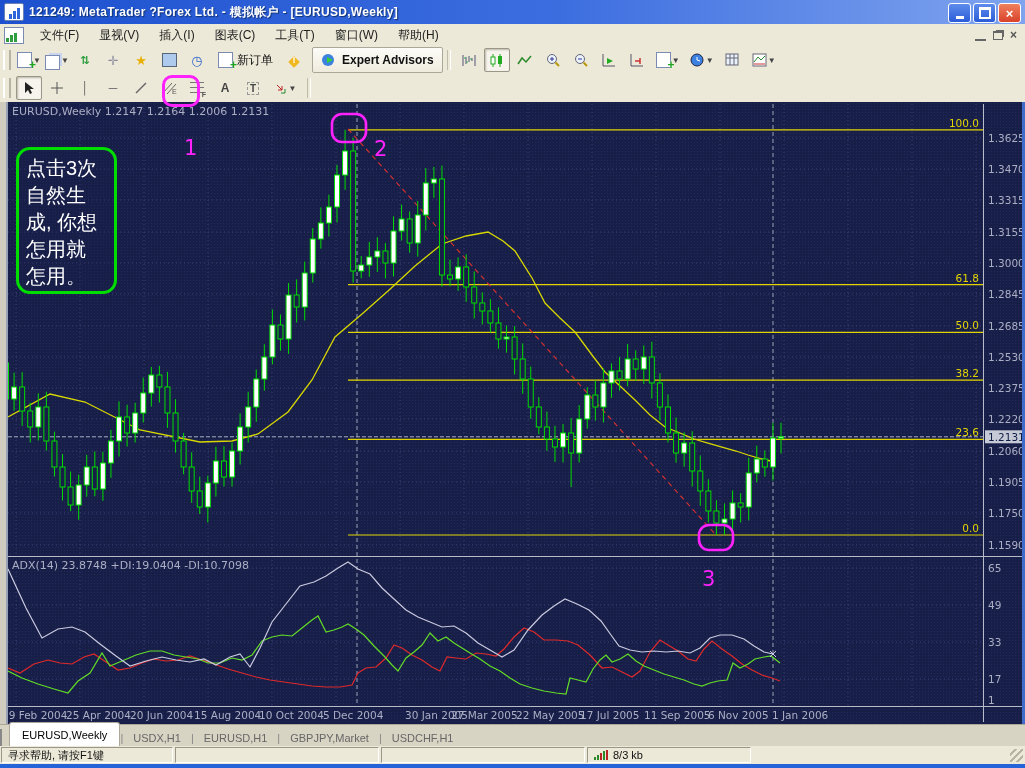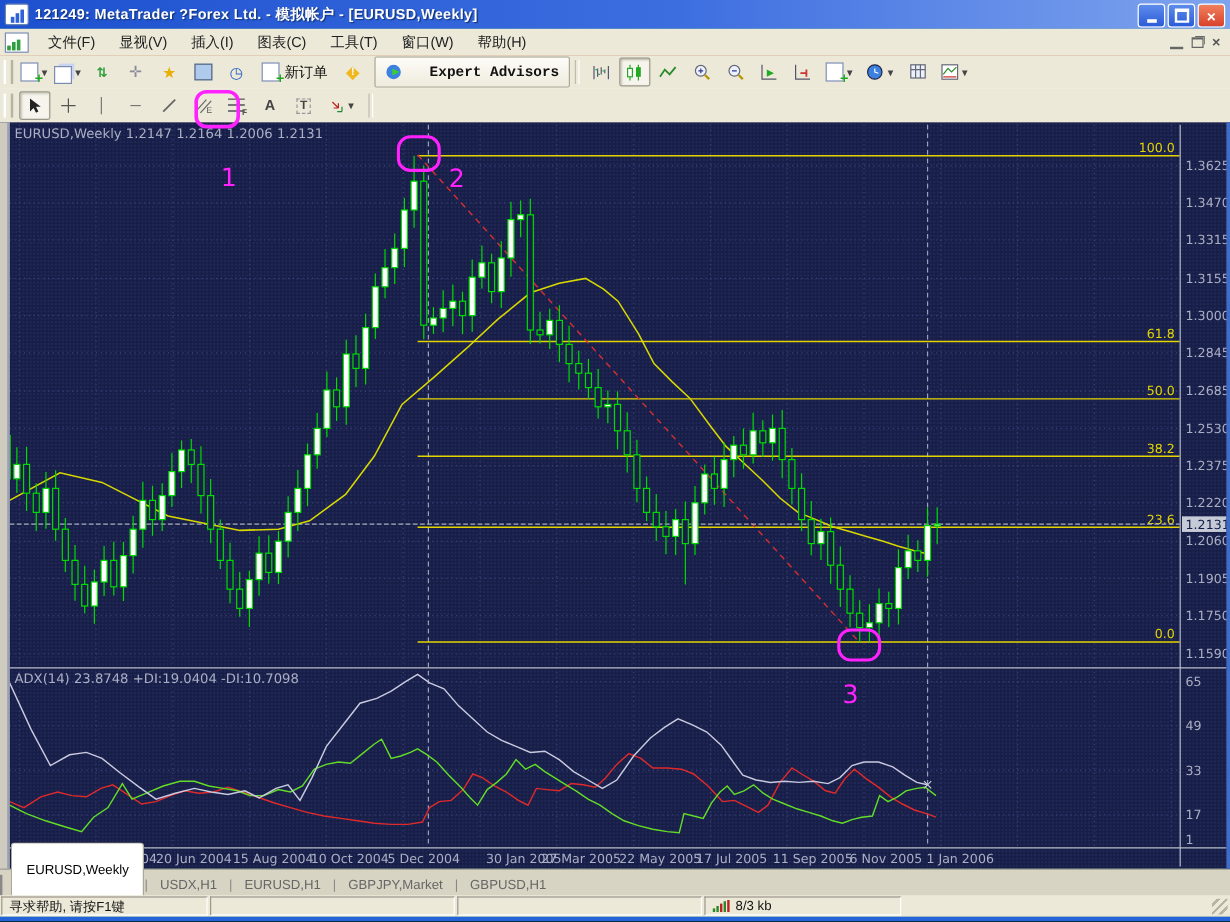--- a/index.html
+++ b/index.html
@@ -1,18 +1,18 @@
 <!DOCTYPE html>
 <html><head>
 <meta charset="utf-8">
 <style>
   html,body{margin:0;padding:0;background:#000;}
   #win{position:relative;width:1025px;height:768px;overflow:hidden;
        font-family:"Liberation Sans","DejaVu Sans",sans-serif;
-       background:#0f766e;user-select:none;}
+       background:#be185d;user-select:none;}
   
   .titlebar{position:absolute;left:0;top:0;width:1025px;height:24px;
     background:linear-gradient(90deg,#1C50CE 0%,#3D6EE0 55%,#7FA4EE 100%);
     display:flex;align-items:center;color:#fff;}
   .title-icon{width:16px;height:14px;margin:0 5px 0 4px;background:#fff;border:1px solid #6A82B4;
     border-radius:2px;display:flex;align-items:flex-end;justify-content:center;gap:1px;padding:1px;}
   .title-icon i{display:block;width:3px;background:#2E62D8;}
   .title-text{font-size:12px;font-weight:bold;text-shadow:1px 1px 1px #10306E;letter-spacing:.3px;white-space:nowrap;}
   .winbtns{position:absolute;right:4px;top:3px;display:flex;gap:2px;}
   .wbtn{width:21px;height:18px;border-radius:3px;border:1px solid #fff;
@@ -39,22 +39,22 @@
   #tb1{top:46px;} #tb2{top:74px;border-bottom:1px solid #C8C4B4;}
   .grip{width:4px;height:20px;margin:0 4px 0 3px;border-left:2px solid #fff;border-right:2px solid #B8B4A4;}
   .tbtn{width:24px;height:22px;margin:0 1px;display:flex;align-items:center;justify-content:center;
     border:1px solid transparent;border-radius:2px;position:relative;}
   .tbtn.pressed{border:1px solid #9A96886;border:1px solid #9A9688;background:#F6F4EC;
     box-shadow:inset 1px 1px 2px #BBB7A8;}
   .caret{font-size:8px;color:#444;margin-left:1px;}
   .sep{width:2px;height:20px;border-left:1px solid #C0BCAC;border-right:1px solid #fff;margin:0 4px;}
   .lbl-btn{display:flex;align-items:center;gap:4px;padding:0 6px;height:22px;border:1px solid transparent;border-radius:2px;}
   .lbl-btn span.t{font-size:12px;color:#111;}
-  .ea-box{display:flex;align-items:center;gap:21px;height:24px;padding:0 8px;margin-left:4px;
-    border:1px solid #ACA899;border-radius:2px;background:linear-gradient(180deg,#FDFCF8,#EFEBDD);font-family:Liberation Mono, monospace;}
+  .ea-box{display:flex;align-items:center;gap:5px;height:24px;padding:0 8px;margin-left:4px;
+    border:1px solid #ACA899;border-radius:2px;background:linear-gradient(180deg,#FDFCF8,#EFEBDD);}
   .ea-box .t{font-size:12px;font-weight:bold;color:#111;}
   .tf{min-width:24px;padding:0 3px;height:20px;margin:0 1px;display:flex;align-items:center;justify-content:center;
     font-size:10px;color:#555;border:1px solid transparent;border-radius:2px;}
   .tf.active{background:#FBFAF6;border:1px solid #9A9688;box-shadow:inset 1px 1px 2px #C4C0B0;color:#000;}
   
   .icpage{width:13px;height:14px;background:#fff;border:1px solid #7A8AB0;position:relative;}
   .icpage .plus{position:absolute;right:-5px;bottom:-4px;color:#1FA51F;font-weight:bold;font-size:12px;line-height:1;text-shadow:0 0 1px #fff;}
   .icpages{width:14px;height:13px;border:1px solid #7A8AB0;background:#fff;box-shadow:3px -3px 0 -1px #C8D4F0;position:relative;top:2px;}
   .icstar{color:#E8B000;font-size:13px;line-height:1;}
   .icgrid{width:13px;height:12px;background:#AECBEE;border:1px solid #567;}
@@ -82,21 +82,21 @@
   .notebox{position:absolute;left:16px;top:45px;width:88px;height:136px;z-index:20;
     border:3px solid #00DD00;border-radius:14px;background:rgba(23,30,72,0.25);
     color:#fff;font-size:20px;line-height:27px;padding:5px 0 0 7px;
     font-family:"Liberation Sans","DejaVu Sans",sans-serif;}
   
   .tabsbar{position:absolute;left:0;top:724px;width:1025px;height:22px;background:#D8D4C4;
     display:flex;align-items:flex-end;border-top:1px solid #ACA899;}
   .tabedge{width:4px;height:18px;border-left:2px solid #888;margin-right:3px;}
   .tab{font-size:11px;color:#666;padding:3px 10px 3px 10px;white-space:nowrap;}
   .tab.active{background:#fff;color:#000;border:1px solid #ACA899;border-bottom:none;
-    border-radius:3px 3px 0 0;padding:16px 12px;}
+    border-radius:3px 3px 0 0;padding:6px 12px;}
   .tabdiv{color:#888;font-size:11px;padding:3px 0;}
   
   .statusbar{position:absolute;left:0;top:746px;width:1025px;height:18px;background:#ECE9D8;
     display:flex;align-items:center;font-size:11px;color:#111;}
   .panel{height:14px;margin:1px 1px;padding:0 6px;display:flex;align-items:center;gap:5px;
     border:1px solid;border-color:#9A968A #fff #fff #9A968A;white-space:nowrap;overflow:hidden;}
   .netbars{display:flex;align-items:flex-end;gap:1px;height:10px;}
   .netbars i{display:block;width:2px;}
   .gripcorner{position:absolute;right:2px;top:3px;width:13px;height:13px;
     background:repeating-linear-gradient(135deg,transparent 0 3px,#B8B4A4 3px 5px);}
@@ -644,34 +644,41 @@
         <g>
           <rect x="332" y="114" width="34" height="28" rx="10" fill="none" stroke="#FF22FF" stroke-width="2.6"></rect>
           <rect x="699" y="525" width="34" height="25" rx="10" fill="none" stroke="#FF22FF" stroke-width="2.6"></rect>
           <text x="184" y="155" fill="#FF22FF" font-size="21" font-family="&quot;DejaVu Sans&quot;,&quot;Liberation Sans&quot;,sans-serif" text-anchor="start" font-weight="normal">1</text>
           <text x="374" y="156" fill="#FF22FF" font-size="21" font-family="&quot;DejaVu Sans&quot;,&quot;Liberation Sans&quot;,sans-serif" text-anchor="start" font-weight="normal">2</text>
           <text x="702" y="586" fill="#FF22FF" font-size="21" font-family="&quot;DejaVu Sans&quot;,&quot;Liberation Sans&quot;,sans-serif" text-anchor="start" font-weight="normal">3</text>
         </g>
       </svg>
     <div class="leftchrome"></div>
     <div class="rightchrome"></div>
+    <div class="notebox">
+      <div>点击3次</div>
+      <div>自然生</div>
+      <div>成, 你想</div>
+      <div>怎用就</div>
+      <div>怎用。</div>
+    </div>
   </div>
 
   <div class="tabsbar">
     <span class="tabedge"></span>
     <div id="tabs-left" style="display:flex;align-items:flex-end">
         <div class="tab active">EURUSD,Weekly</div>
         <span class="tabdiv">|</span>
         <div class="tab">USDX,H1</div>
         <span class="tabdiv">|</span>
         <div class="tab">EURUSD,H1</div>
         <span class="tabdiv">|</span>
         <div class="tab">GBPJPY,Market</div>
         <span class="tabdiv">|</span>
-        <div class="tab">GBPUSD,H1</div>
+        <div class="tab">USDCHF,H1</div>
       </div>
   </div>
 
   <div class="statusbar">
     <div class="panel" style="width:158px">
       <span>寻求帮助, 请按F1键</span>
     </div>
     <div class="panel" style="width:190px"></div>
     <div class="panel" style="width:190px"></div>
     <div class="panel" style="width:150px">

